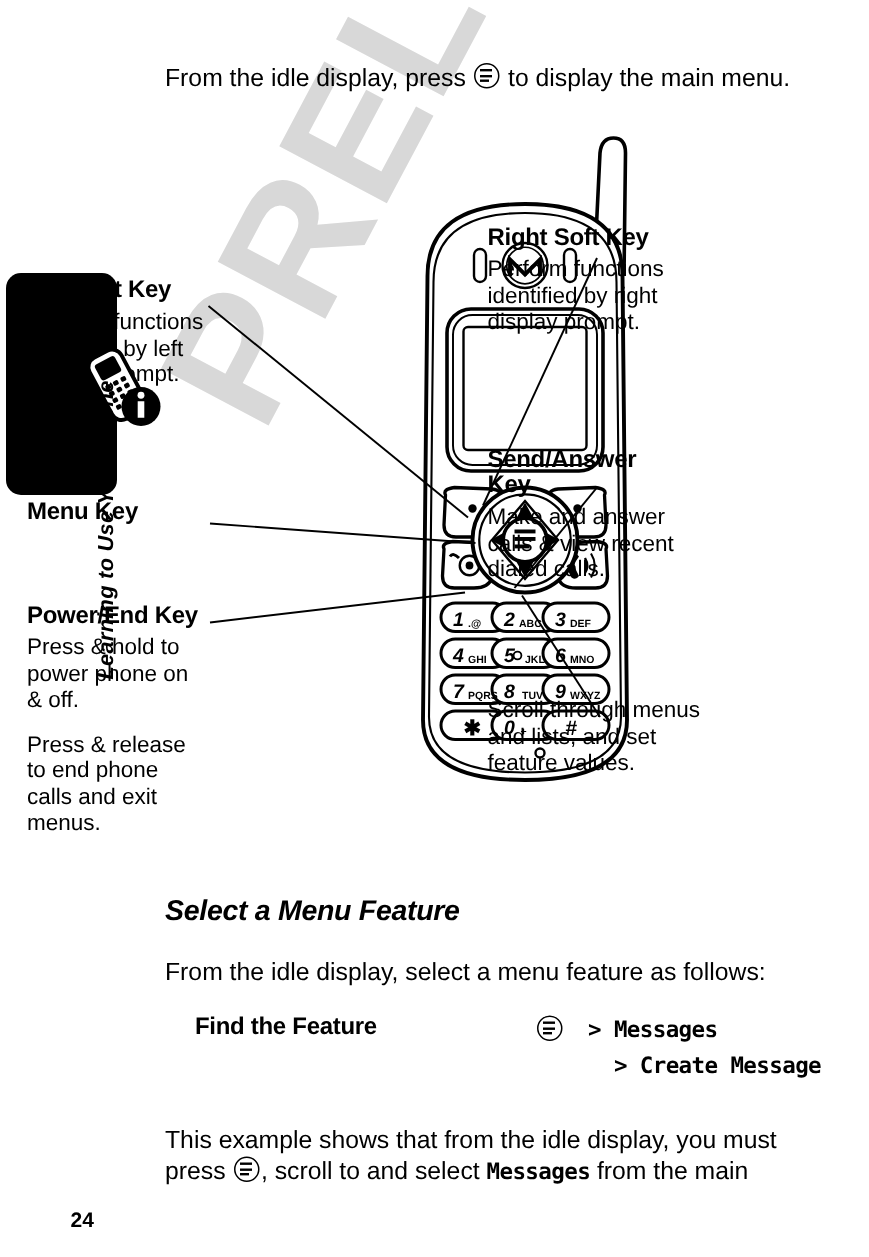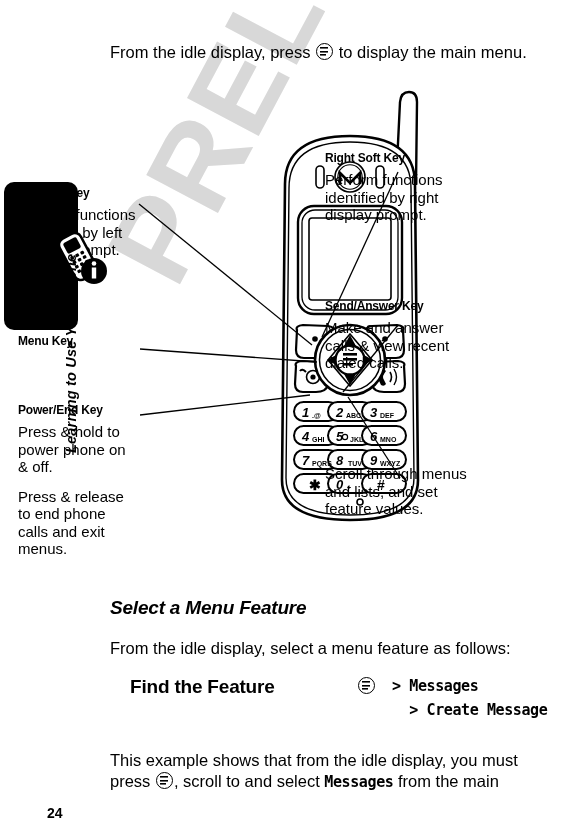--- a/index.html
+++ b/index.html
@@ -116,31 +116,31 @@
     background:
       linear-gradient(#000 0 0) 0 0/8px 1.6px no-repeat,
       linear-gradient(#000 0 0) 0 3.4px/8px 1.6px no-repeat,
       linear-gradient(#000 0 0) 0 6.8px/6px 1.6px no-repeat;
   }
 
   
   .ftf{position:absolute;left:20px;top:674px;width:449px;}
   .ftf-label{
     position:absolute;left:0;top:2px;
-    font-size:19px;font-weight:bold;
+    font-size:16px;font-weight:bold;
     letter-spacing:-.2px;
   }
   .ftf-icon{position:absolute;left:227px;top:3px;}
   .ftf-steps{position:absolute;left:250px;top:0;margin-left:12px;}
   .ftf-steps div{line-height:24px;white-space:pre;}
 
   
   .callout{position:absolute;z-index:3;}
   .callout .ch{
-    font-size:12px;font-weight:bold;line-height:17px;
+    font-size:16px;font-weight:bold;line-height:17px;
     letter-spacing:-.2px;margin:0 0 4px 0;
   }
   .callout .cb{
     font-size:15px;line-height:17.5px;margin:0;
   }
   .callout .cb + .cb{margin-top:12px;}
 
   .c-left-soft{left:18px;top:185px;width:118px;}
   .c-menu{left:18px;top:333px;width:118px;}
   .c-power{left:18px;top:402px;width:118px;}

